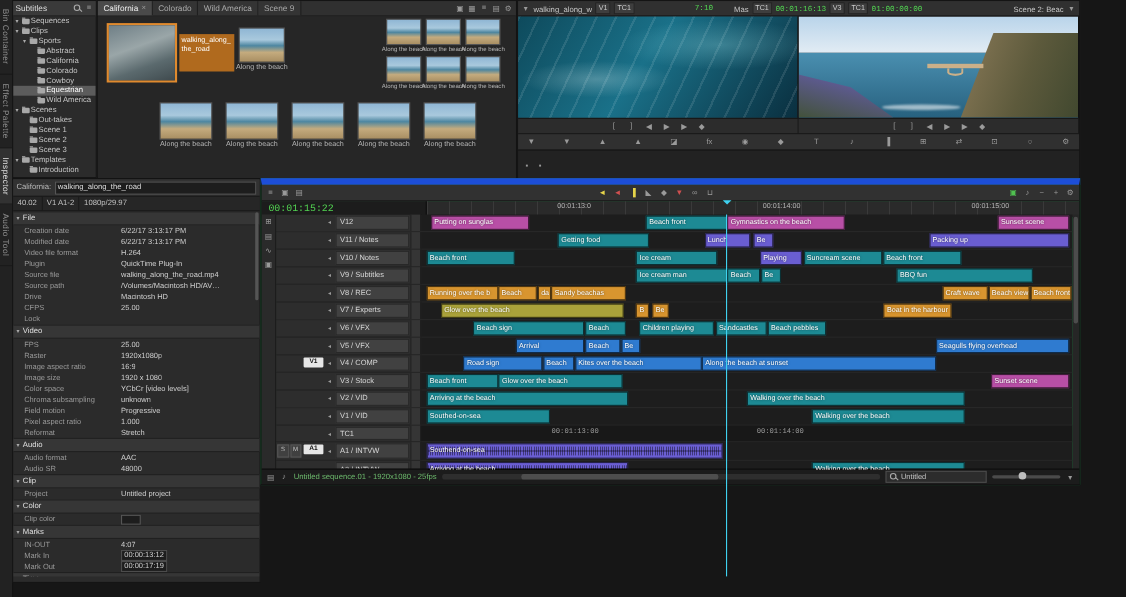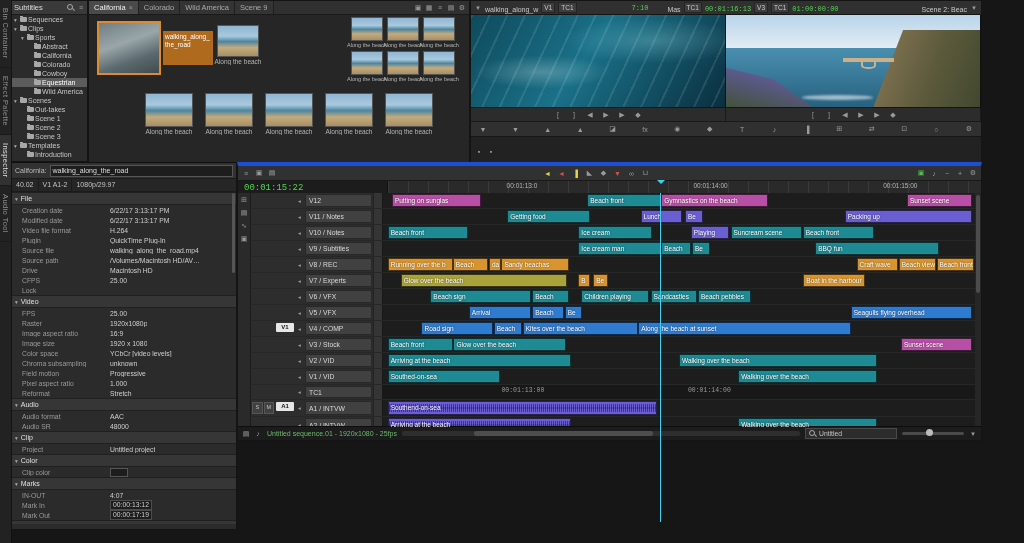--- a/index.html
+++ b/index.html
@@ -90,21 +90,21 @@
   .sechead{height:11px;background:#363636;border-top:1px solid #202020;border-bottom:1px solid #202020;
      display:flex;align-items:center;gap:3px;padding-left:3px;font-size:7px;color:#e0e0e0;}
   .sechead .c{font-size:5.5px;color:#aaa;}
   .ikv{height:10px;display:flex;align-items:center;padding-left:10px;}
   .ikey{width:88px;flex:0 0 auto;font-size:6.8px;color:#9a9a9a;white-space:nowrap;overflow:hidden;}
   .ival{font-size:6.8px;color:#cfcfcf;white-space:nowrap;overflow:hidden;}
   .ival.boxed{background:#1d1d1d;border:1px solid #4c4c4c;padding:0 2px;line-height:8px;}
   .swatch{width:16px;height:7px;background:#1d1d1d;border:1px solid #555;}
   #insp-scroll{position:absolute;right:1px;top:30px;width:3px;height:80px;background:#555;border-radius:2px;}
   
-  #timeline{left:237px;top:162px;width:745px;height:279px;background:#15803d;border-top:4px solid #1d4ed8;}
+  #timeline{left:237px;top:162px;width:745px;height:279px;background:#15803d;border-top:6px solid #1d4ed8;}
   .tl-toolbar{height:14px;background:#313131;display:flex;align-items:center;gap:5px;padding:0 4px;
      border-bottom:1px solid #191919;}
   .tl-toolbar .sep{flex:1;}
   .tl-ruler{height:13px;display:flex;background:#2a2a2a;border-bottom:1px solid #161616;}
   .tc-cell{width:143px;flex:0 0 auto;display:flex;align-items:center;padding-left:6px;background:#1c1c1c;
      border-right:1px solid #101010;}
   .mastertc{font-family:"Liberation Mono",monospace;font-size:9px;color:#52d452;}
   .ruler-area{flex:1;position:relative;overflow:hidden;
      background:repeating-linear-gradient(90deg,#3a3a3a 0 1px,transparent 1px 20px);}
   .rmark{position:absolute;top:1px;font-size:6.5px;color:#b5b5b5;white-space:nowrap;}

